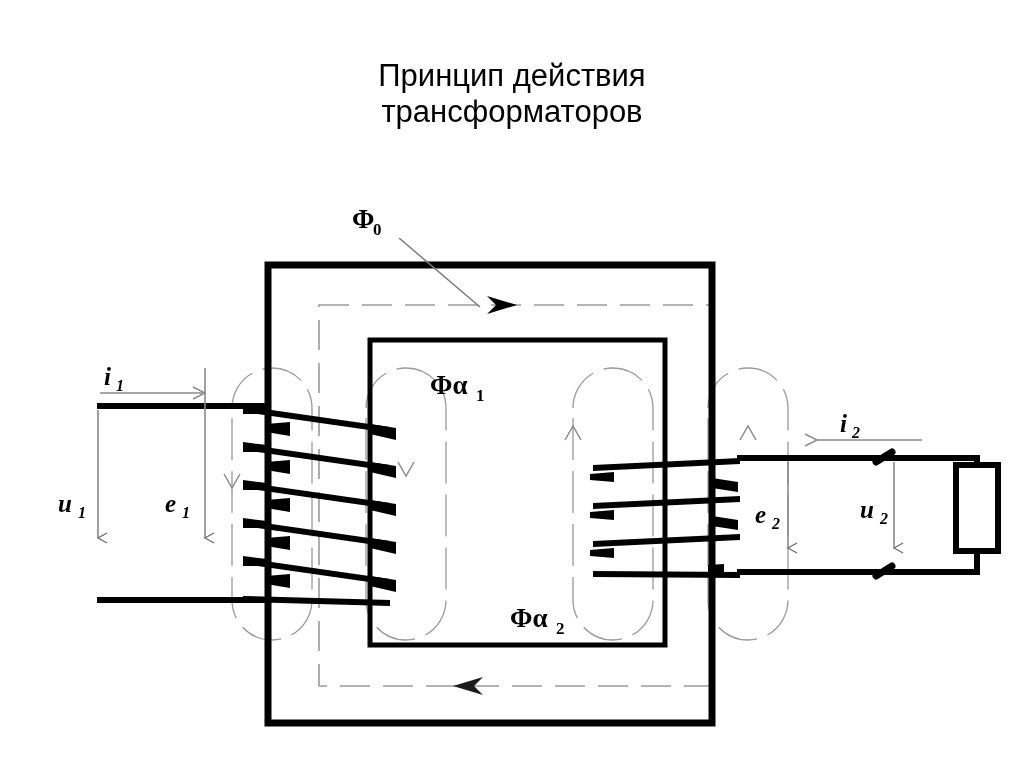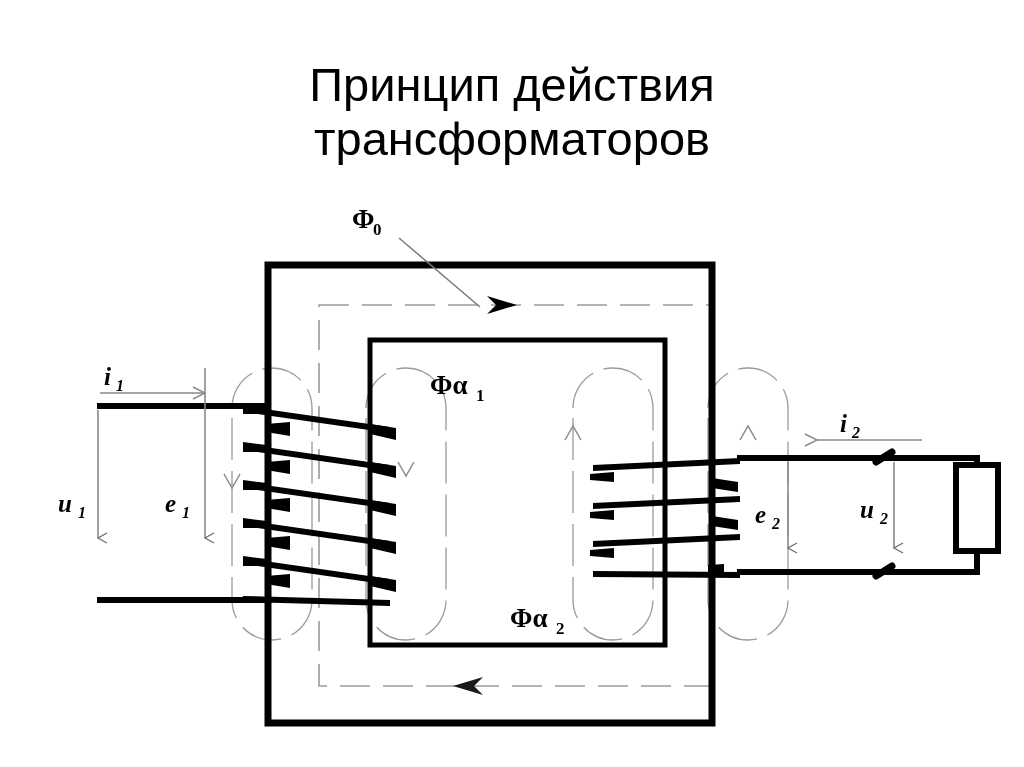--- a/index.html
+++ b/index.html
@@ -21,21 +21,21 @@
     height: 767px;
     background: #ffffff;
   }
   .title {
     position: absolute;
     left: 0;
     top: 58px;
     width: 1024px;
     text-align: center;
     font-family: "Liberation Sans", sans-serif;
-    font-size: 47px;
+    font-size: 31px;
     line-height: 1.15;
     color: #000000;
     font-weight: 400;
     letter-spacing: 0px;
     white-space: pre-line;
   }
   svg.diagram {
     position: absolute;
     left: 0;
     top: 0;

